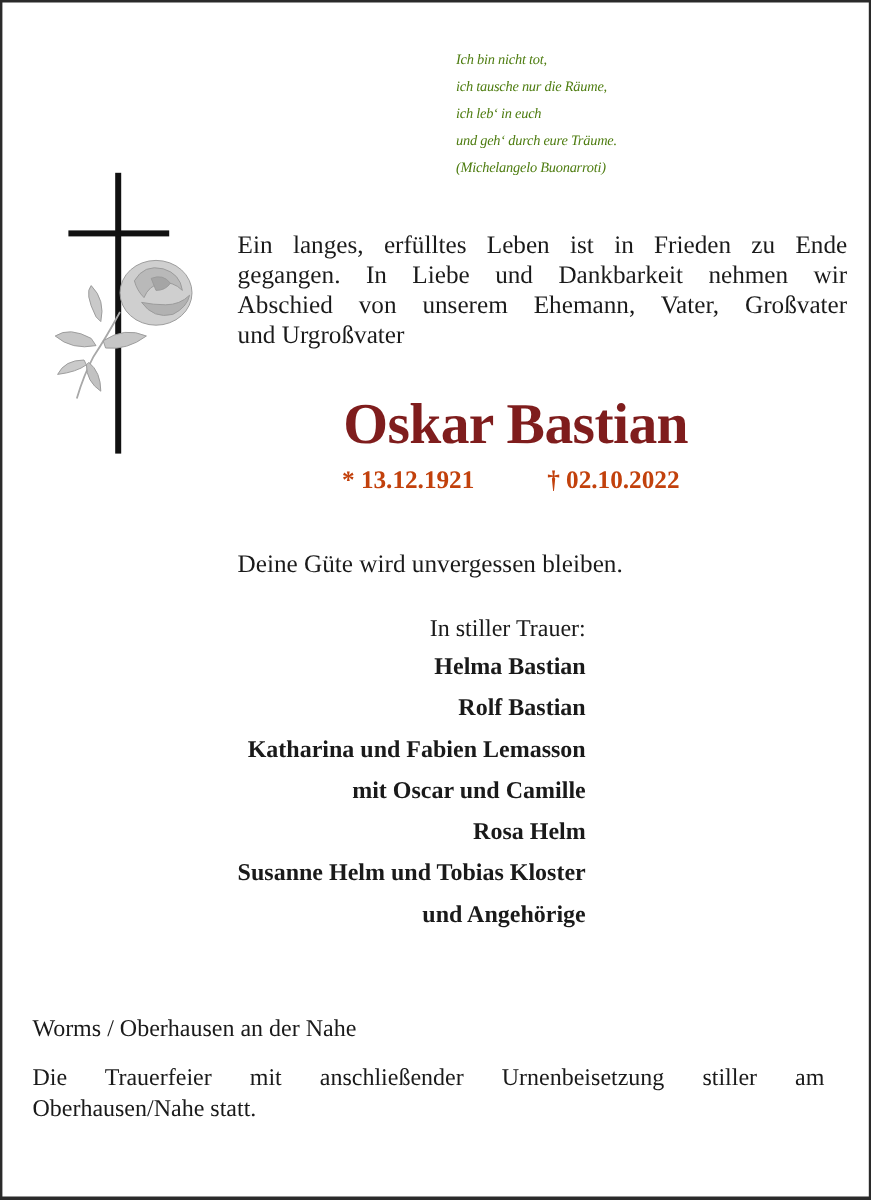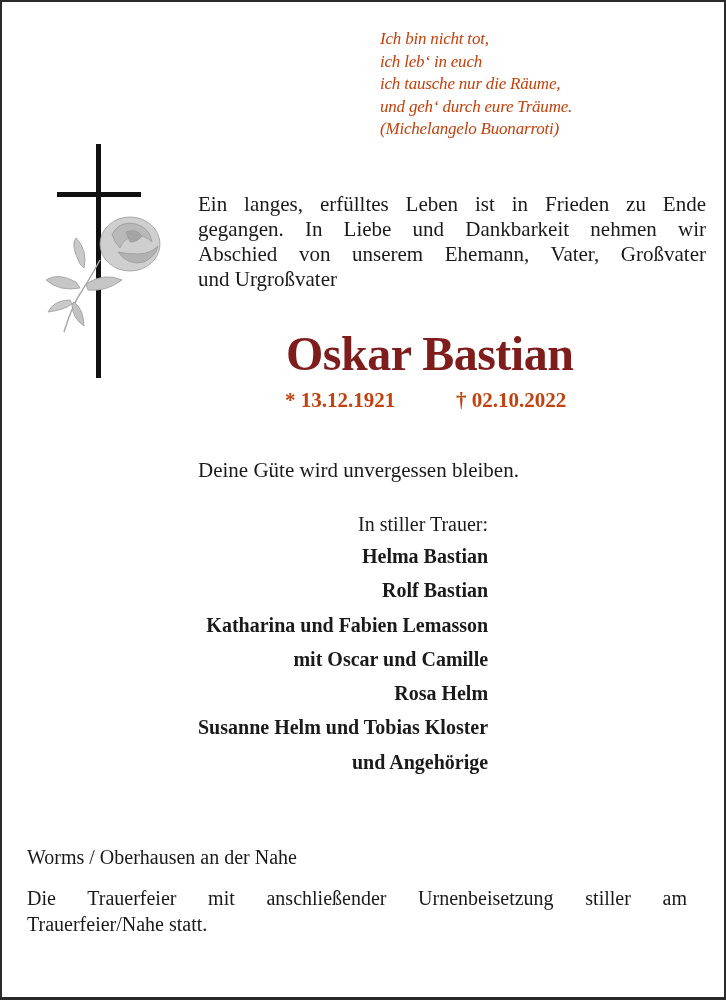--- a/index.html
+++ b/index.html
@@ -3,22 +3,22 @@
   <meta charset="utf-8">
   <style>
     * { margin: 0; padding: 0; box-sizing: border-box; }
     html, body { width: 726px; height: 1000px; background: #ffffff; overflow: hidden; }
     body { position: relative; font-family: "Liberation Serif", "DejaVu Serif", serif; color: #1a1a1a; }
     .frame {
       position: absolute; left: 0; top: 0; width: 726px; height: 1000px;
       border: 2px solid #2a2a2a; border-bottom-width: 3px;
     }
     .quote {
-      position: absolute; left: 380px; top: 28px;
-      font-style: italic; font-size: 17px; line-height: 22.5px; color: #c2410c;
+      position: absolute; left: 380px; top: 38px;
+      font-style: italic; font-size: 12px; line-height: 22.5px; color: #4d7c0f;
       letter-spacing: -0.2px;
     }
     .quote div { white-space: nowrap; }
     .cross-area { position: absolute; left: 40px; top: 142px; width: 130px; height: 240px; }
     .intro {
       position: absolute; left: 198px; top: 192px; width: 508px;
       font-size: 21px; line-height: 25px; text-align: justify; text-align-last: left;
     }
     .intro span { display: block; text-align: justify; text-align-last: justify; }
     .intro span.last { text-align-last: left; }
@@ -42,22 +42,22 @@
     .service span { display: block; text-align: justify; text-align-last: justify; word-spacing: 2px; }
     .service span.last { text-align-last: left; word-spacing: 0; }
   </style>
 </head>
 <body>
 
 <div class="frame"></div>
 
 <div class="quote">
   <div>Ich bin nicht tot,</div>
+  <div>ich tausche nur die Räume,</div>
   <div>ich leb‘ in euch</div>
-  <div>ich tausche nur die Räume,</div>
   <div>und geh‘ durch eure Träume.</div>
   <div>(Michelangelo Buonarroti)</div>
 </div>
 
 <div class="cross-area">
   <svg width="130" height="240" viewBox="0 0 130 240">
 
     <rect x="56" y="2" width="5" height="234" fill="#111"></rect>
     <rect x="17" y="50" width="84" height="5" fill="#111"></rect>
 
@@ -97,14 +97,14 @@
   <div class="m">mit Oscar und Camille</div>
   <div class="m">Rosa Helm</div>
   <div class="m">Susanne Helm und Tobias Kloster</div>
   <div class="m">und Angehörige</div>
 </div>
 
 <div class="place">Worms / Oberhausen an der Nahe</div>
 
 <div class="service">
   <span>Die Trauerfeier mit anschließender Urnenbeisetzung stiller am</span>
-  <span class="last">Trauerfeier/Nahe statt.</span>
+  <span class="last">Oberhausen/Nahe statt.</span>
 </div>
 
 </body></html>

